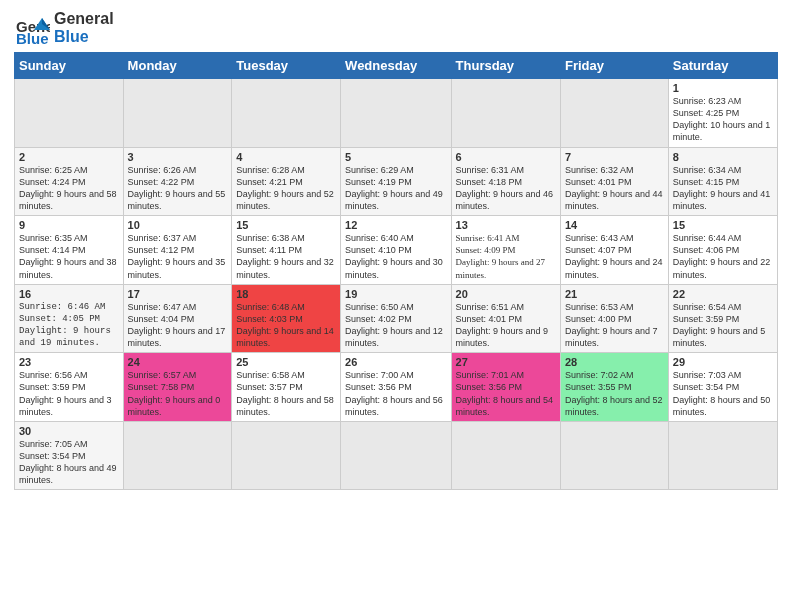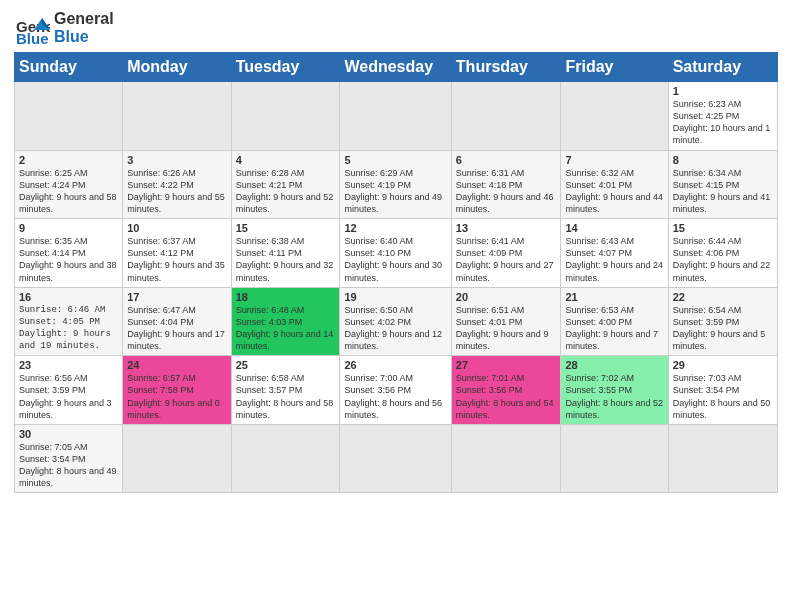--- a/index.html
+++ b/index.html
@@ -45,21 +45,21 @@
       color: #555;
     }
     .calendar {
       width: 100%;
       border-collapse: collapse;
       border: 1px solid #ccc;
     }
     .calendar th {
       background: #2b6cb0;
       color: #fff;
-      font-size: 16px;
+      font-size: 13px;
       font-weight: bold;
       padding: 5px 4px;
       text-align: left;
       border: 1px solid #2b6cb0;
     }
     .calendar td {
       vertical-align: top;
       border: 1px solid #ccc;
       padding: 3px 4px;
       width: 113px;
@@ -206,21 +206,21 @@
 Daylight: 9 hours and 32 minutes.</div>
           </td>
           <td style="background: rgb(255, 255, 255);">
             <span class="day-number">12</span>
             <div class="day-info" style="white-space: pre-line;">Sunrise: 6:40 AM
 Sunset: 4:10 PM
 Daylight: 9 hours and 30 minutes.</div>
           </td>
           <td style="background: rgb(255, 255, 255);">
             <span class="day-number">13</span>
-            <div class="day-info" style="white-space: pre-line;">Sunrise: 6:41 AM
+            <div class="day-info" style="white-space: pre-line; font-family: Liberation Serif, serif;">Sunrise: 6:41 AM
 Sunset: 4:09 PM
 Daylight: 9 hours and 27 minutes.</div>
           </td>
           <td style="background: rgb(255, 255, 255);">
             <span class="day-number">14</span>
             <div class="day-info" style="white-space: pre-line;">Sunrise: 6:43 AM
 Sunset: 4:07 PM
 Daylight: 9 hours and 24 minutes.</div>
           </td>
           <td style="background: rgb(255, 255, 255);">
@@ -236,21 +236,21 @@
             <div class="day-info" style="white-space: pre-line; font-family: Liberation Mono, monospace;">Sunrise: 6:46 AM
 Sunset: 4:05 PM
 Daylight: 9 hours and 19 minutes.</div>
           </td>
           <td style="background: rgb(245, 245, 245);">
             <span class="day-number">17</span>
             <div class="day-info" style="white-space: pre-line;">Sunrise: 6:47 AM
 Sunset: 4:04 PM
 Daylight: 9 hours and 17 minutes.</div>
           </td>
-          <td style="background: #22c55e;">
+          <td style="background: #ef4444;">
             <span class="day-number">18</span>
             <div class="day-info" style="white-space: pre-line;">Sunrise: 6:48 AM
 Sunset: 4:03 PM
 Daylight: 9 hours and 14 minutes.</div>
           </td>
           <td style="background: rgb(245, 245, 245);">
             <span class="day-number">19</span>
             <div class="day-info" style="white-space: pre-line;">Sunrise: 6:50 AM
 Sunset: 4:02 PM
 Daylight: 9 hours and 12 minutes.</div>

